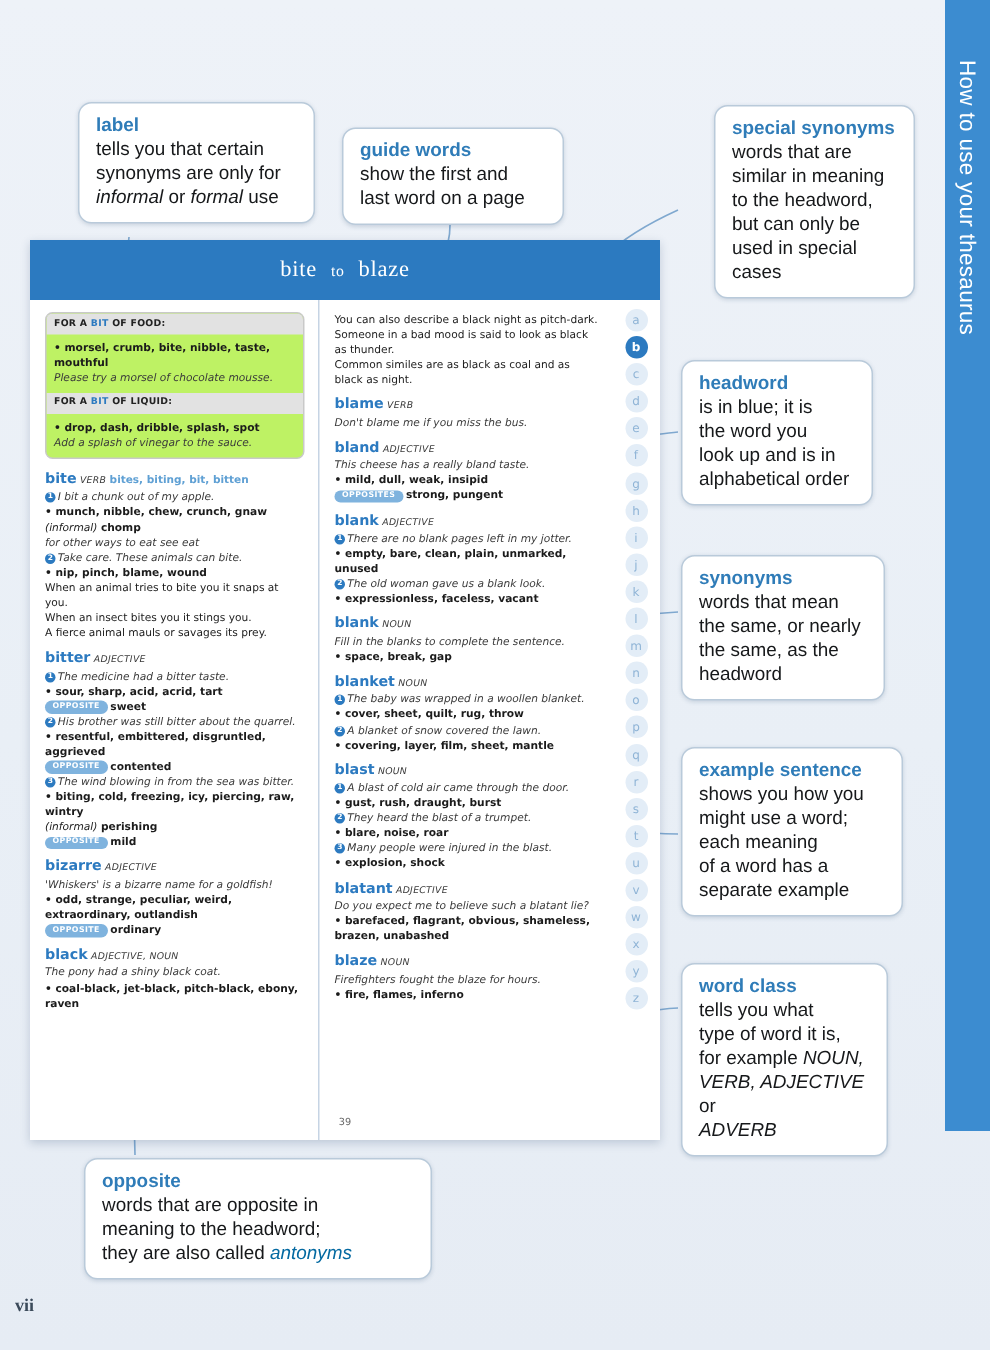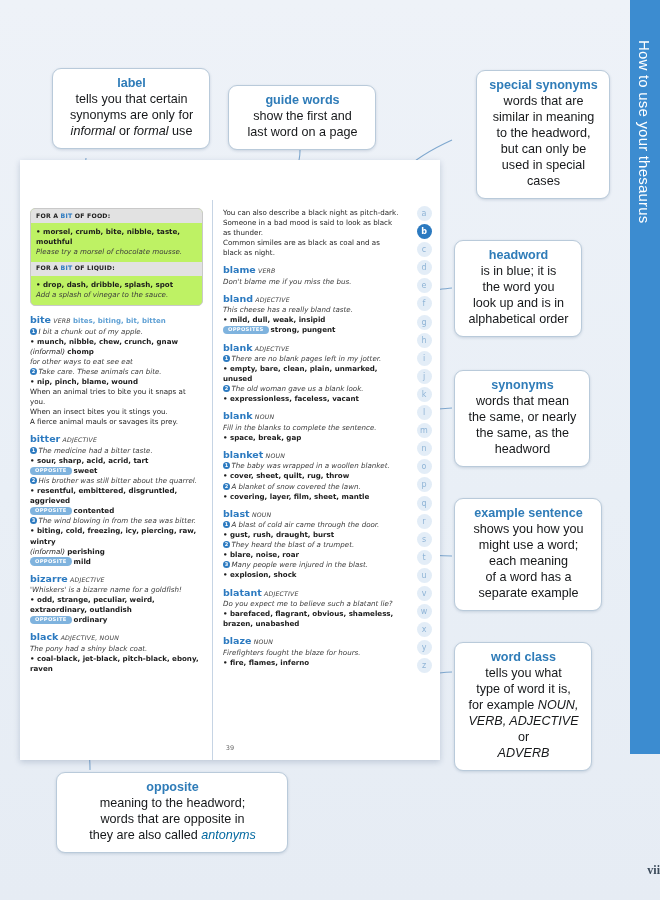--- a/index.html
+++ b/index.html
@@ -105,38 +105,37 @@
     font-size:6.5px;color:#666;font-family:"DejaVu Sans", sans-serif;
   }
   
   .callout{
     position:absolute;background:#ffffff;
     border:1px solid #b9cada;border-radius:9px;
     box-shadow:0 1px 3px rgba(40,70,110,.18);
     padding:7px 10px 8px 11px;box-sizing:border-box;
     font-size:12.6px;line-height:1.27;color:#16181a;
     font-family:"Liberation Sans", sans-serif;
-    text-align:center;
   }
   .callout .ttl{color:#2f7cb8;font-weight:bold;display:block;}
   .callout em{font-style:italic;}
   .callout .blu{color:#0369a1;font-style:italic;}
   #c-label{left:52px;top:68px;width:158px;}
   #c-guide{left:228px;top:85px;width:148px;}
   #c-special{left:476px;top:70px;width:134px;}
   #c-headword{left:454px;top:240px;width:128px;}
   #c-synonyms{left:454px;top:370px;width:136px;}
   #c-example{left:454px;top:498px;width:148px;}
   #c-wordclass{left:454px;top:642px;width:138px;}
   #c-opposite{left:56px;top:772px;width:232px;}
   
   #wires{position:absolute;inset:0;pointer-events:none;}
   
   #bottom-folio{
-    position:absolute;left:0;right:0;bottom:22px;text-align:right;
+    position:absolute;left:10px;right:0;bottom:22px;text-align:left;
     font-size:12px;color:#3b4a5a;font-weight:bold;
     font-family:"Liberation Serif", serif;
   }
 </style>
 </head>
 <body>
 
 <div id="page">
 
   <svg id="wires" width="660" height="900">
@@ -159,20 +158,27 @@
       <circle cx="370" cy="693" r="2.6"></circle>
       <circle cx="72" cy="640" r="2.6"></circle>
     </g>
   </svg>
 
   <div id="side-tab">
     <div class="label">How to use your thesaurus</div>
   </div>
 
   <div id="dict-page">
+    <div id="dict-header">
+      <div class="gw">
+        <span>bite</span>
+        <span class="small">to</span>
+        <span>blaze</span>
+      </div>
+    </div>
 
     <div id="dict-body">
       <div class="col left" id="col-left">
           <div class="panel">
             <div class="bar"><span>FOR A </span><b>BIT</b><span> OF FOOD:</span></div>
             <div class="pbody">
               <div class="syn">• morsel, crumb, bite, nibble, taste, mouthful</div>
               <div class="ex">Please try a morsel of chocolate mousse.</div>
             </div>
             <div class="bar"><span>FOR A </span><b>BIT</b><span> OF LIQUID:</span></div>
@@ -358,19 +364,19 @@
     <span class="ttl">word class</span>
     <span class="line">tells you what</span>
     <span class="line">type of word it is,</span>
     <span class="line"><span>for example </span><em>NOUN,</em></span>
     <span class="line"><em>VERB, ADJECTIVE</em><span> or</span></span>
     <span class="line"><em>ADVERB</em></span>
   </div>
 
   <div class="callout" id="c-opposite">
     <span class="ttl">opposite</span>
+    <span class="line">words that are opposite in</span>
     <span class="line">meaning to the headword;</span>
-    <span class="line">words that are opposite in</span>
     <span class="line"><span>they are also called </span><span class="blu">antonyms</span></span>
   </div>
 
   <div id="bottom-folio">vii</div>
 </div>
 
 </body></html>

